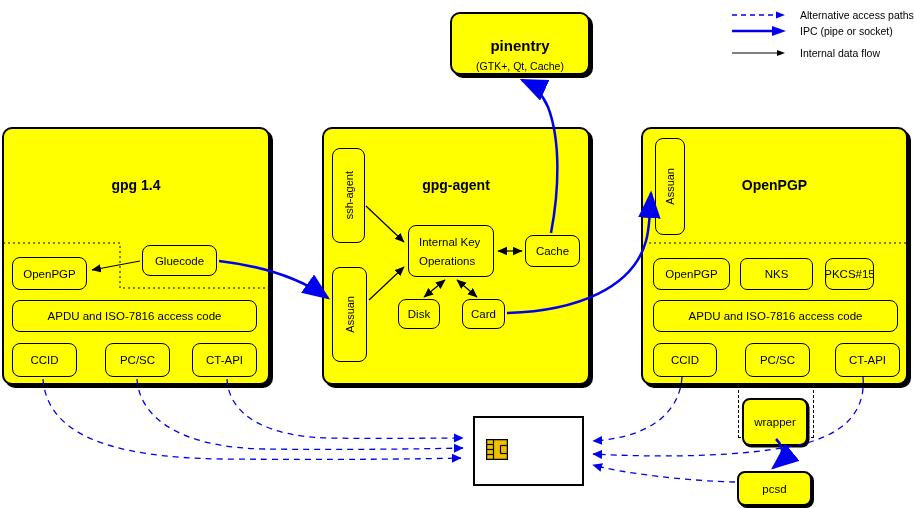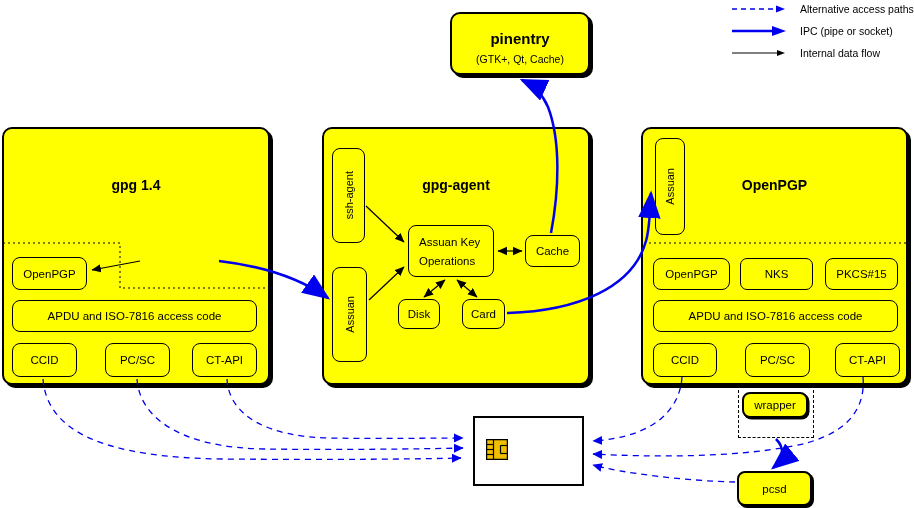--- a/index.html
+++ b/index.html
@@ -12,21 +12,21 @@
   .smallbox { position:absolute; background:#ffff00; border:1.5px solid #000;
               border-radius:8px; display:flex; align-items:center; justify-content:center;
               font-size:11.5px; white-space:nowrap; }
   .boxtitle { position:absolute; left:0; width:100%; text-align:center;
               font-weight:bold; font-size:14px; }
   .vbox { flex-direction:column; }
   .vlabel { writing-mode:vertical-rl; transform:rotate(180deg); font-size:11px; }
   .pko { flex-direction:column; align-items:flex-start; justify-content:center;
          padding-left:10px; gap:7px; font-size:11.5px; }
 
-  .pinentry { display:flex; flex-direction:column; align-items:center; padding-top:16px; gap:6px; }
+  .pinentry { display:flex; flex-direction:column; align-items:center; padding-top:23px; gap:6px; }
   .ptitle { font-weight:bold; font-size:15px; }
   .psub { font-size:10.5px; }
 
   .legend { position:absolute; left:730px; top:1px; width:184px; }
   .legend-row { position:absolute; left:0; height:13px; display:flex; align-items:center; }
   .legend-label { font-size:10.5px; margin-left:12px; white-space:nowrap; }
 
   .dashedrect { position:absolute; border:1.5px dashed #000; background:transparent; }
   .extbox { position:absolute; background:#ffff00; border:2px solid #000; border-radius:8px;
             box-shadow:2px 2px 0 #000; display:flex; align-items:center; justify-content:center;
@@ -39,21 +39,21 @@
   .b   { stroke:#0000ee; stroke-width:2.5; fill:none; }
   .d   { stroke:#0000ee; stroke-width:1.3; fill:none; stroke-dasharray:6 5; }
   .dot { stroke:#000; stroke-width:1; fill:none; stroke-dasharray:2 3; }
 </style>
 </head>
 <body>
 
 <div class="stage">
 
   <div class="legend">
-    <div class="legend-row" style="top:1px;">
+    <div class="legend-row" style="top:7px;">
       <svg width="58" height="12">
         <line x1="2" y1="6" x2="44" y2="6" stroke="#0000ee" stroke-width="1.4" stroke-dasharray="5 4"></line>
         <path d="M46,2.5 L55,6 L46,9.5 Z" fill="#0000ee"></path>
       </svg>
       <span class="legend-label">Alternative access paths</span>
     </div>
     <div class="legend-row" style="top:23px;">
       <svg width="58" height="12">
         <line x1="2" y1="6" x2="42" y2="6" stroke="#0000ee" stroke-width="2.4"></line>
         <path d="M42,1 L56,6 L42,11 Z" fill="#0000ee"></path>
@@ -70,59 +70,60 @@
   </div>
 
   <div class="bigbox pinentry" style="left:450px; top:12px; width:140px; height:63px;">
     <div class="ptitle">pinentry</div>
     <div class="psub">(GTK+, Qt, Cache)</div>
   </div>
 
   <div class="bigbox" style="left:2px; top:127px; width:268px; height:258px;">
     <div class="boxtitle" style="top:48px;">gpg 1.4</div>
     <div class="smallbox" style="left:8px; top:128px; width:75px; height:33px;">OpenPGP</div>
+    <div class="smallbox" style="left:138px; top:116px; width:75px; height:31px;">Gluecode</div>
     <div class="smallbox" style="left:8px; top:171px; width:245px; height:32px;">APDU and ISO-7816 access code</div>
     <div class="smallbox" style="left:8px; top:214px; width:65px; height:34px;">CCID</div>
     <div class="smallbox" style="left:101px; top:214px; width:65px; height:34px;">PC/SC</div>
     <div class="smallbox" style="left:188px; top:214px; width:65px; height:34px;">CT-API</div>
   </div>
 
   <div class="bigbox" style="left:322px; top:127px; width:268px; height:258px;">
     <div class="boxtitle" style="top:48px;">gpg-agent</div>
     <div class="smallbox vbox" style="left:8px; top:19px; width:33px; height:95px;">
       <span class="vlabel">ssh-agent</span>
     </div>
     <div class="smallbox vbox" style="left:8px; top:138px; width:35px; height:95px;">
       <span class="vlabel">Assuan</span>
     </div>
     <div class="smallbox pko" style="left:84px; top:96px; width:86px; height:52px;">
-      <span>Assuan Key</span>
+      <span>Internal Key</span>
       <span>Operations</span>
     </div>
     <div class="smallbox" style="left:201px; top:106px; width:55px; height:32px;">Cache</div>
     <div class="smallbox" style="left:74px; top:170px; width:42px; height:30px;">Disk</div>
     <div class="smallbox" style="left:138px; top:170px; width:43px; height:30px;">Card</div>
   </div>
 
   <div class="bigbox" style="left:641px; top:127px; width:267px; height:258px;">
     <div class="boxtitle" style="top:48px;">OpenPGP</div>
     <div class="smallbox vbox" style="left:12px; top:9px; width:30px; height:97px;">
       <span class="vlabel">Assuan</span>
     </div>
     <div class="smallbox" style="left:10px; top:129px; width:77px; height:32px;">OpenPGP</div>
     <div class="smallbox" style="left:97px; top:129px; width:73px; height:32px;border-radius:7px;">NKS</div>
-    <div class="smallbox" style="left:182px; top:129px; width:73px; height:32px;">PKCS#15</div>
+    <div class="smallbox" style="left:182px; top:129px; width:49px; height:32px;">PKCS#15</div>
     <div class="smallbox" style="left:10px; top:171px; width:245px; height:32px;">APDU and ISO-7816 access code</div>
     <div class="smallbox" style="left:10px; top:214px; width:64px; height:34px;">CCID</div>
     <div class="smallbox" style="left:102px; top:214px; width:65px; height:34px;">PC/SC</div>
     <div class="smallbox" style="left:192px; top:214px; width:65px; height:34px;">CT-API</div>
   </div>
 
   <div class="dashedrect" style="left:738px; top:385px; width:76px; height:53px;">
-    <div class="extbox" style="left:3px; top:6px; width:66px; height:26px; box-shadow:1.5px 1.5px 0 #000;">wrapper</div>
+    <div class="extbox" style="left:3px; top:12px; width:66px; height:48px; box-shadow:1.5px 1.5px 0 #000;">wrapper</div>
   </div>
 
   <div class="extbox" style="left:737px; top:471px; width:75px; height:35px;text-align:center;">pcsd</div>
 
   <div class="smartcard" style="left:473px; top:416px; width:111px; height:70px;">
     <svg class="chip" width="22" height="21">
       <rect x="0.5" y="0.5" width="21" height="20" fill="#f0c000" stroke="#000" stroke-width="1.5"></rect>
       <line x1="7.5" y1="0.5" x2="7.5" y2="20.5" stroke="#000" stroke-width="1.2"></line>
       <line x1="0.5" y1="5.5" x2="7.5" y2="5.5" stroke="#000" stroke-width="1.2"></line>
       <line x1="0.5" y1="10.5" x2="7.5" y2="10.5" stroke="#000" stroke-width="1.2"></line>

